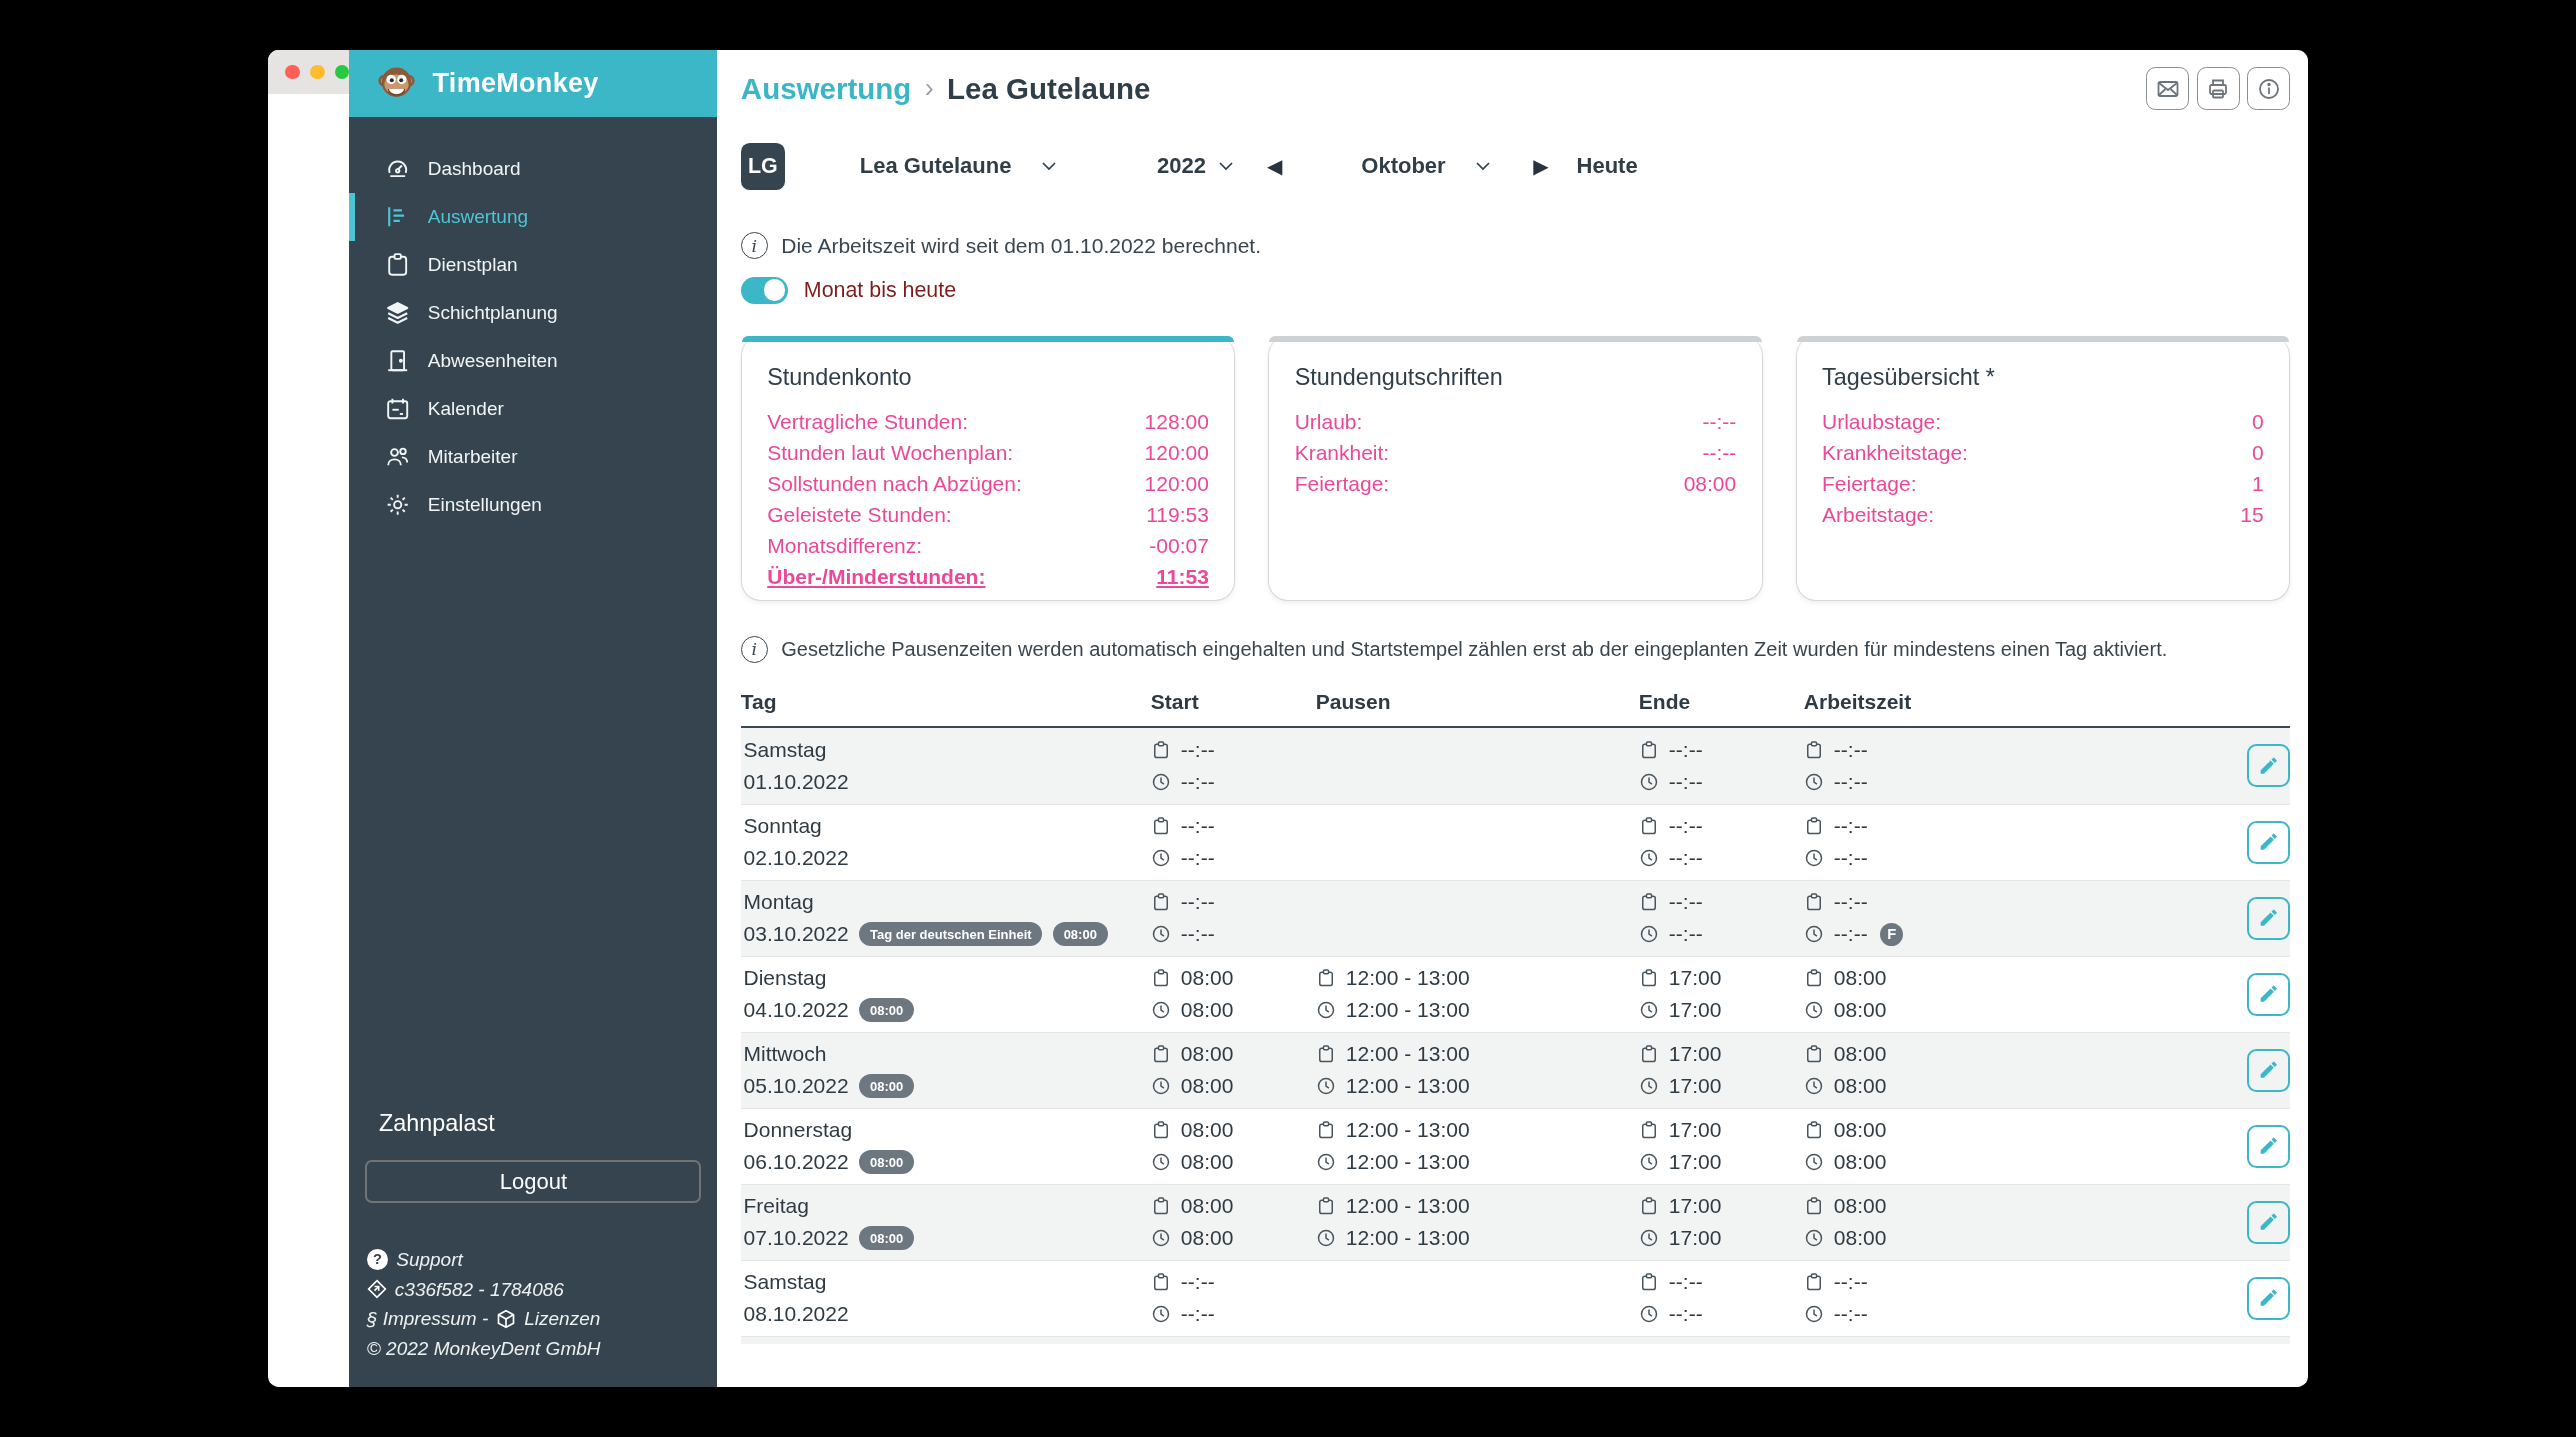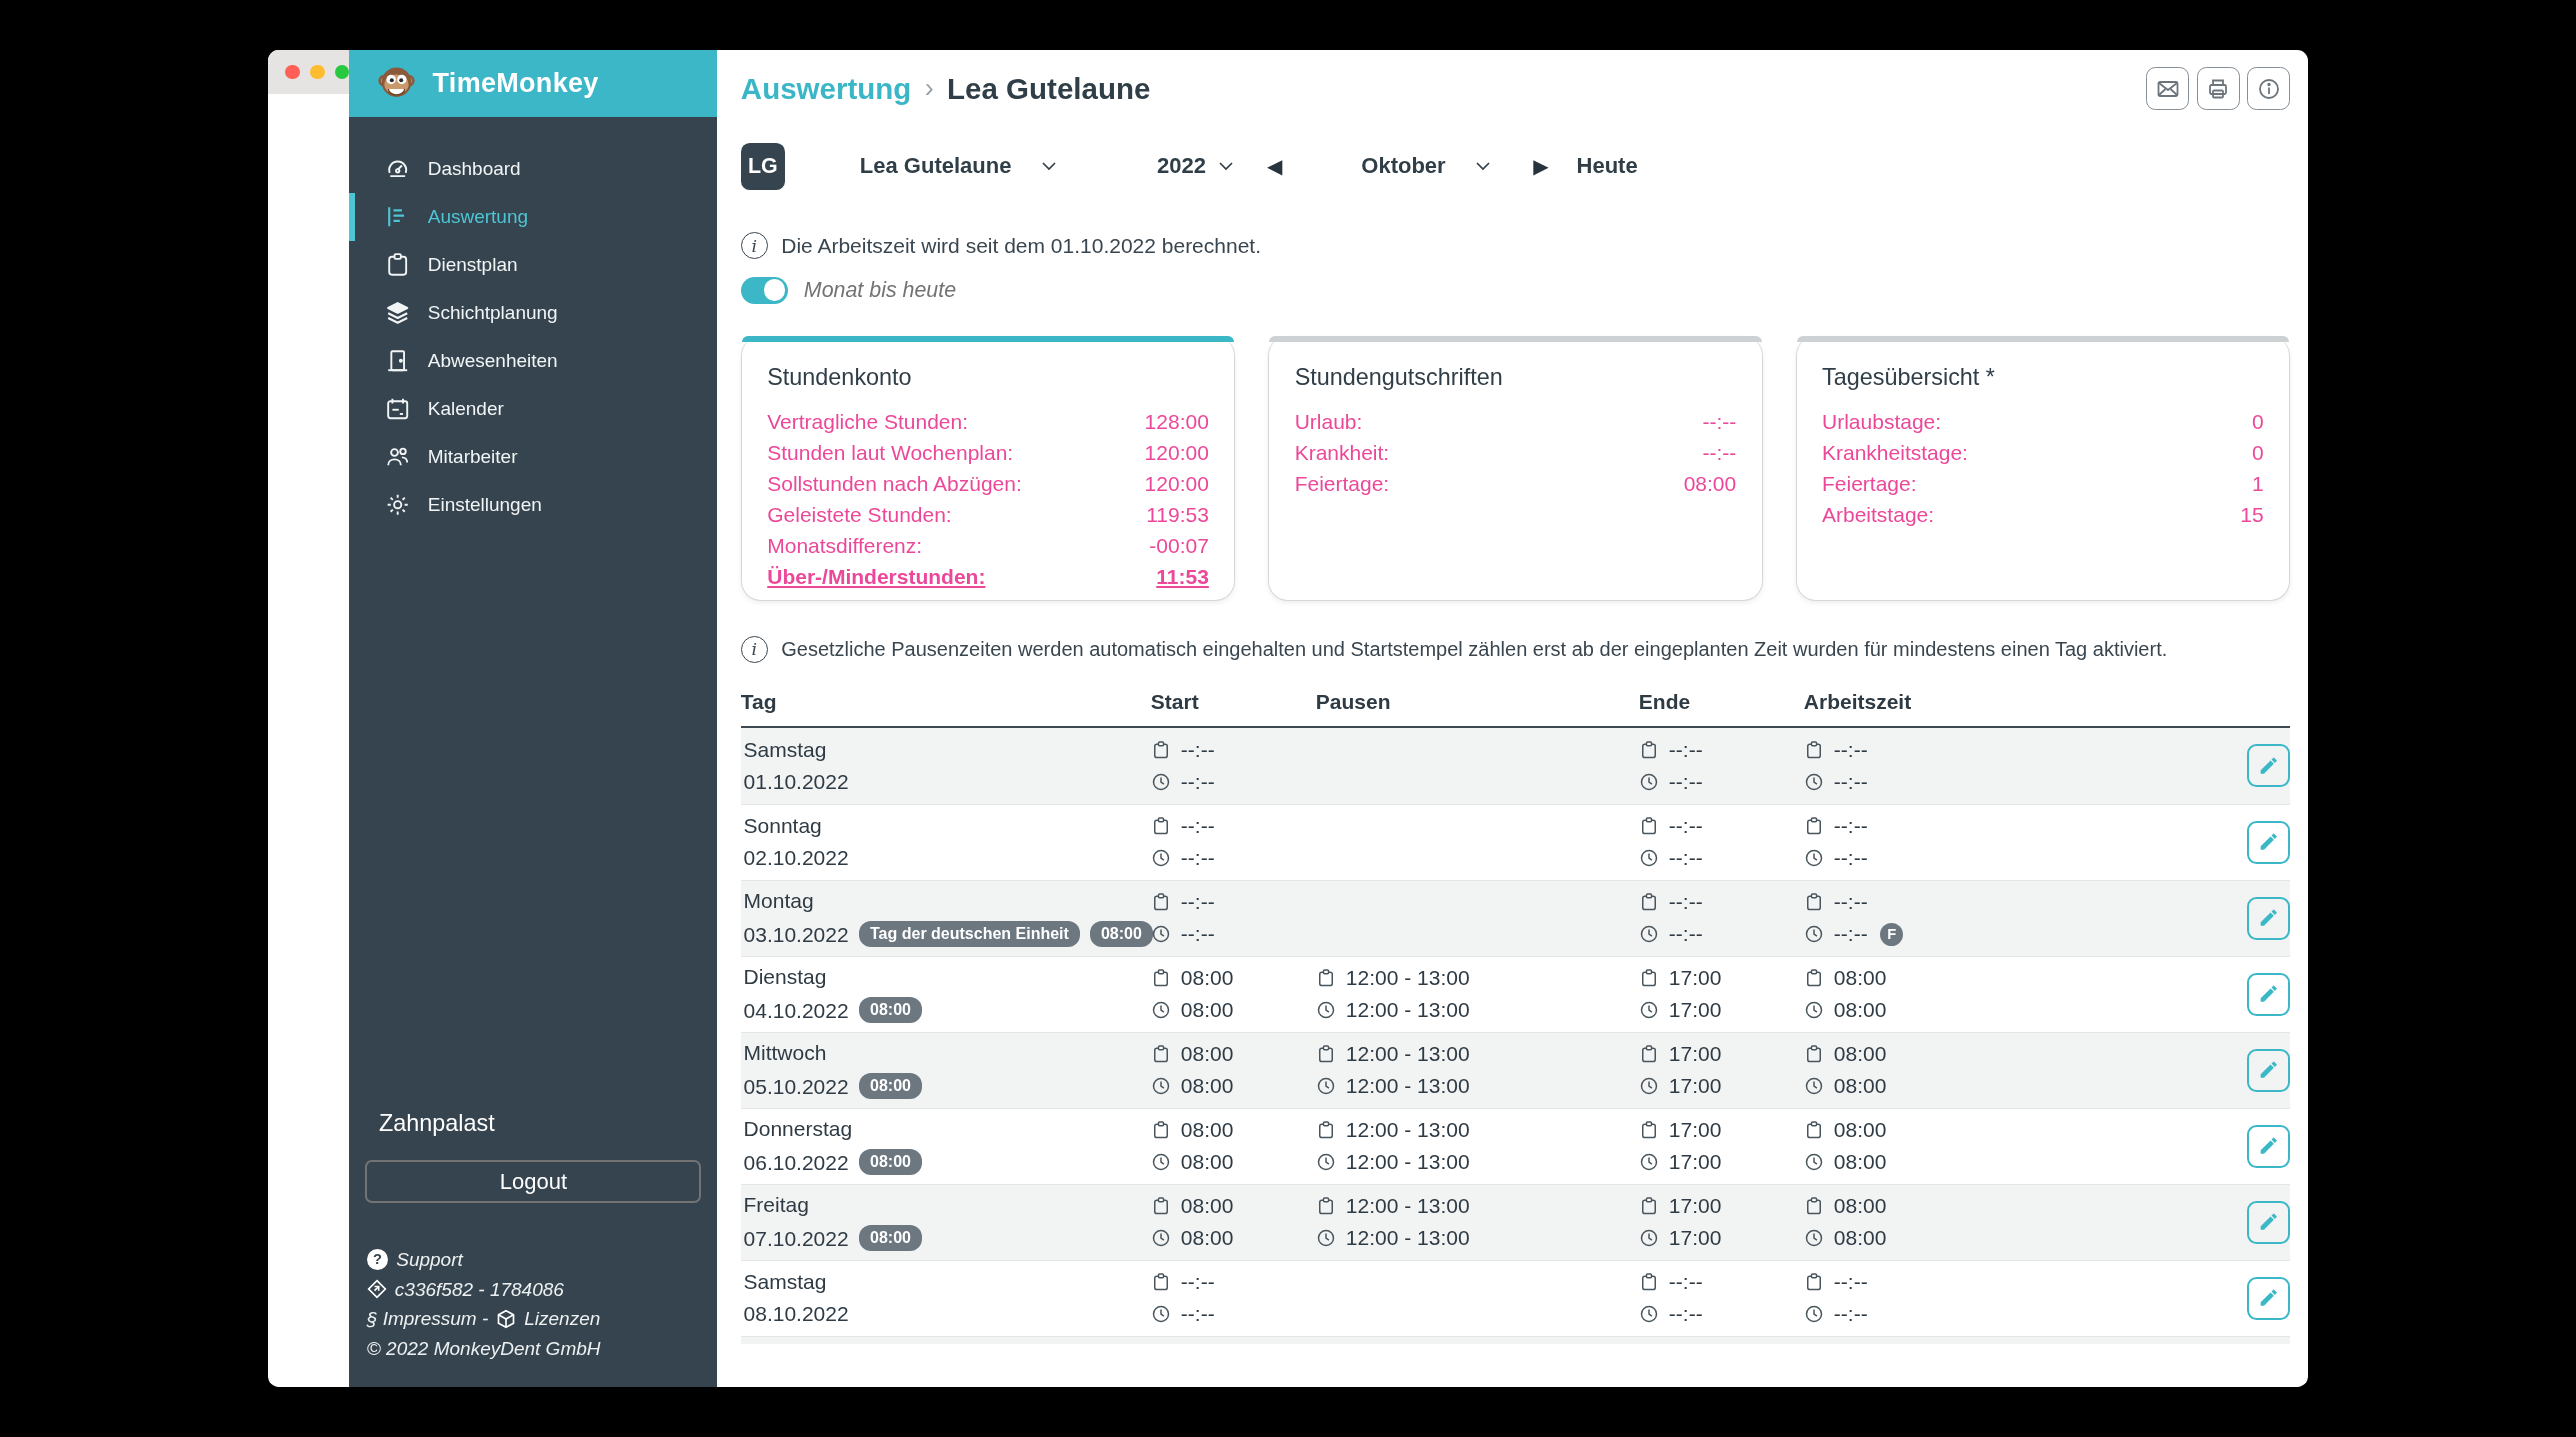--- a/index.html
+++ b/index.html
@@ -59,21 +59,21 @@
   .notice { display:flex; align-items:center; gap:13.4px; font-size:21px; color:#3a464f; flex:0 0 auto; }
   .n1 { margin-top:42px; }
   .n2 { margin-top:35px; font-size:20px; }
   .info-badge { width:27px; height:27px; border-radius:50%; border:1.7px solid #3a464f; flex:0 0 auto;
                 display:flex; align-items:center; justify-content:center;
                 font-family:"DejaVu Serif",serif; font-style:italic; font-size:17.4px; color:#3a464f; }
 
   .toggle-row { margin-top:17.4px; display:flex; align-items:center; gap:16px; flex:0 0 auto; }
   .switch { width:47px; height:27px; border-radius:13.4px; background:#3cb7c8; position:relative; cursor:pointer; }
   .switch .knob { position:absolute; top:2.7px; right:2.7px; width:21.4px; height:21.4px; border-radius:50%; background:#fff; }
-  .toggle-label { font-size:21.4px; color:#737373;font-style:italic; }
+  .toggle-label { font-size:21.4px; color:#7f1d1d; }
 
   .cards { margin-top:32px; display:flex; gap:33px; flex:0 0 auto; }
   .card { flex:1; position:relative; border:1.3px solid #d5d8da; border-top:none; border-radius:20px;
           height:265px; padding:28px 25.4px 0; box-shadow:0 2px 5.4px rgba(0,0,0,0.07); background:#fff; }
   .card::before { content:""; position:absolute; top:0; left:0; right:0; height:6.7px; border-radius:6.7px 6.7px 0 0; background:#cdd1d3; }
   .card.accent::before { background:#3cb7c8; }
   .card-title { font-size:23.4px; color:#303e48; }
   .card-rows { margin-top:19px; }
   .card-row { display:flex; justify-content:space-between; font-size:21px; color:#ec4899; height:31px; }
   .card-row.bold { font-weight:bold;text-decoration:underline; }
@@ -83,21 +83,21 @@
   .tgrid { display:grid; grid-template-columns:410px 165px 323px 165px 320px 1fr; align-items:center; }
   .thead { font-size:21px; font-weight:bold; color:#2f3b44; padding-bottom:12px; border-bottom:2px solid #3e4a53; }
   .trow { min-height:76px; }
   .trow.odd { background:#f2f3f3; }
   .trow + .trow { border-top:0.7px solid #e3e5e6; }
   .day-cell { display:flex; flex-direction:column; justify-content:center; gap:8px; font-size:21px; color:#2f3b44; padding-left:2.7px; }
   .day-line2 { display:flex; align-items:flex-end; gap:10.7px; }
   .tcell { display:flex; flex-direction:column; gap:8px; justify-content:center; }
   .tline { display:flex; align-items:center; gap:10px; font-size:21px; color:#2f3b44; }
   .tline svg { width:20px; height:20px; stroke:#4a565e; flex:0 0 auto; }
-  .badge { background:#6c7780; color:#fff; font-weight:bold; font-size:16px; padding:5.4px 10.7px; border-radius:12px; line-height:1; white-space:nowrap; }
+  .badge { background:#6c7780; color:#fff; font-weight:bold; font-size:13px; padding:5.4px 10.7px; border-radius:12px; line-height:1; white-space:nowrap; }
   .flag { width:23px; height:23px; border-radius:50%; background:#6c7780; color:#fff; font-size:14.7px; font-weight:bold;
           display:inline-flex; align-items:center; justify-content:center; margin-left:2.7px; }
   .edit-cell { justify-self:end; }
   .edit-btn { width:43px; height:43px; border:2px solid #3cb7c8; border-radius:9.4px; background:transparent;
               display:flex; align-items:center; justify-content:center; cursor:pointer; }
   .edit-btn svg { width:21.4px; height:21.4px; fill:#3cb7c8; }
   .stub-row { height:8px; background:#f2f3f3; border-top:0.7px solid #e3e5e6; }
 </style>
 </head>
 <body>

